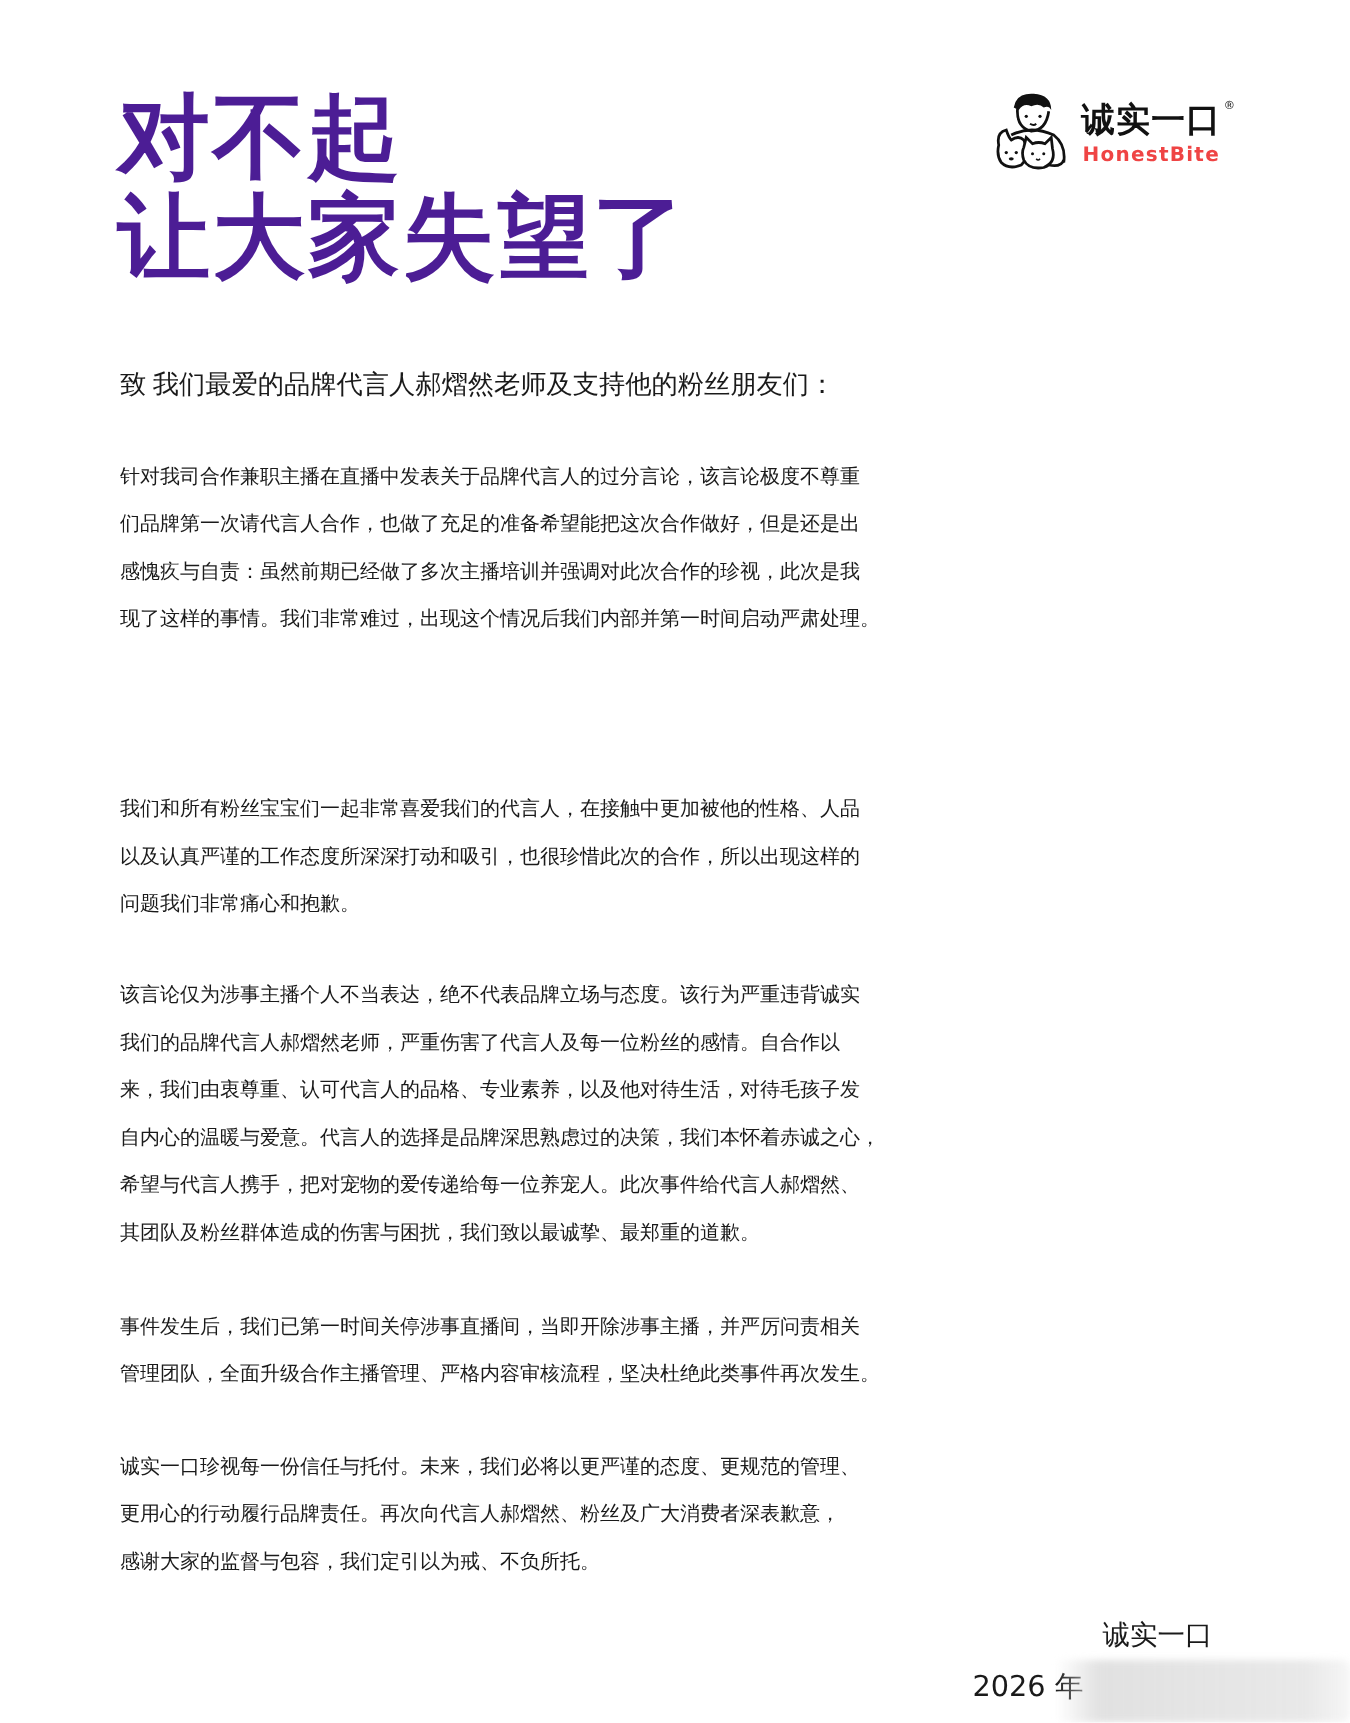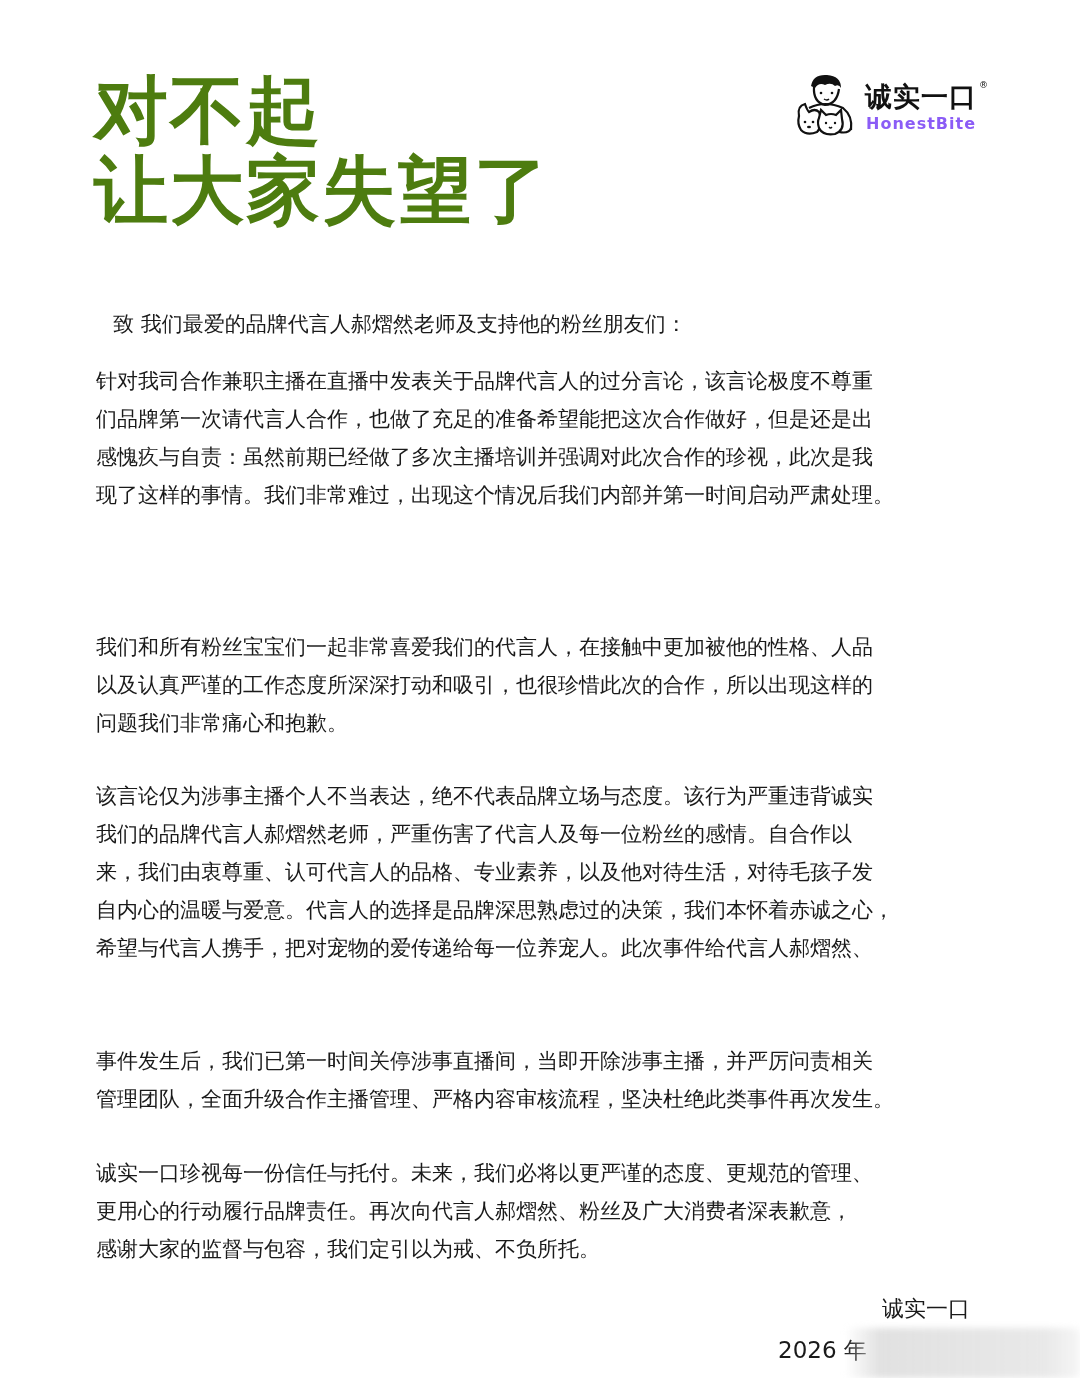--- a/index.html
+++ b/index.html
@@ -17,21 +17,21 @@
     }
     .title {
       position: absolute;
       left: 94px;
       top: 70px;
       margin: 0;
       font-weight: bold;
       font-size: 74px;
       line-height: 80px;
       letter-spacing: 2px;
-      color: #4d7c0f;
+      color: #4c1d95;
     }
     .title .line { display: block; }
     .logo {
       position: absolute;
       left: 795px;
       top: 70px;
       width: 200px;
       height: 72px;
     }
     .logo svg.mascot {
@@ -58,37 +58,38 @@
       font-size: 9px;
       color: #111;
     }
     .logo .en {
       position: absolute;
       left: 71px;
       top: 45px;
       font-size: 16px;
       font-weight: bold;
       letter-spacing: 1px;
-      color: #8b5cf6;
+      color: #ef4444;
       line-height: 18px;
     }
     .salutation {
       position: absolute;
       left: 96px;
       top: 293px;
       font-size: 21px;
       line-height: 28px;
-      margin: 17px;
+      margin: 0;
+      font-family: Liberation Serif, serif;
     }
     .para {
       position: absolute;
       left: 96px;
       width: 900px;
       margin: 0;
-      font-size: 21px;
+      font-size: 16px;
       line-height: 38px;
     }
     .para .ln { display: block; white-space: nowrap; }
     .sign {
       position: absolute;
       left: 882px;
       top: 1295px;
       font-size: 22px;
       line-height: 28px;
     }
@@ -162,20 +163,21 @@
   <span class="ln">以及认真严谨的工作态度所深深打动和吸引，也很珍惜此次的合作，所以出现这样的</span>
   <span class="ln">问题我们非常痛心和抱歉。</span>
 </p>
 
 <p class="para" style="top:777px">
   <span class="ln">该言论仅为涉事主播个人不当表达，绝不代表品牌立场与态度。该行为严重违背诚实</span>
   <span class="ln">我们的品牌代言人郝熠然老师，严重伤害了代言人及每一位粉丝的感情。自合作以</span>
   <span class="ln">来，我们由衷尊重、认可代言人的品格、专业素养，以及他对待生活，对待毛孩子发</span>
   <span class="ln">自内心的温暖与爱意。代言人的选择是品牌深思熟虑过的决策，我们本怀着赤诚之心，</span>
   <span class="ln">希望与代言人携手，把对宠物的爱传递给每一位养宠人。此次事件给代言人郝熠然、</span>
+  <span class="ln">其团队及粉丝群体造成的伤害与困扰，我们致以最诚挚、最郑重的道歉。</span>
 </p>
 
 <p class="para" style="top:1042px">
   <span class="ln">事件发生后，我们已第一时间关停涉事直播间，当即开除涉事主播，并严厉问责相关</span>
   <span class="ln">管理团队，全面升级合作主播管理、严格内容审核流程，坚决杜绝此类事件再次发生。</span>
 </p>
 
 <p class="para" style="top:1154px">
   <span class="ln">诚实一口珍视每一份信任与托付。未来，我们必将以更严谨的态度、更规范的管理、</span>
   <span class="ln">更用心的行动履行品牌责任。再次向代言人郝熠然、粉丝及广大消费者深表歉意，</span>

